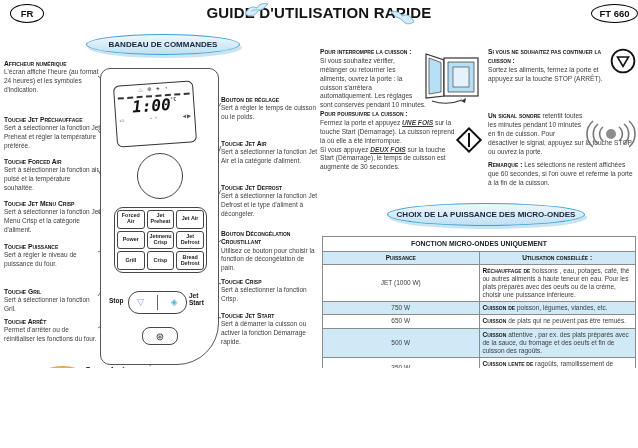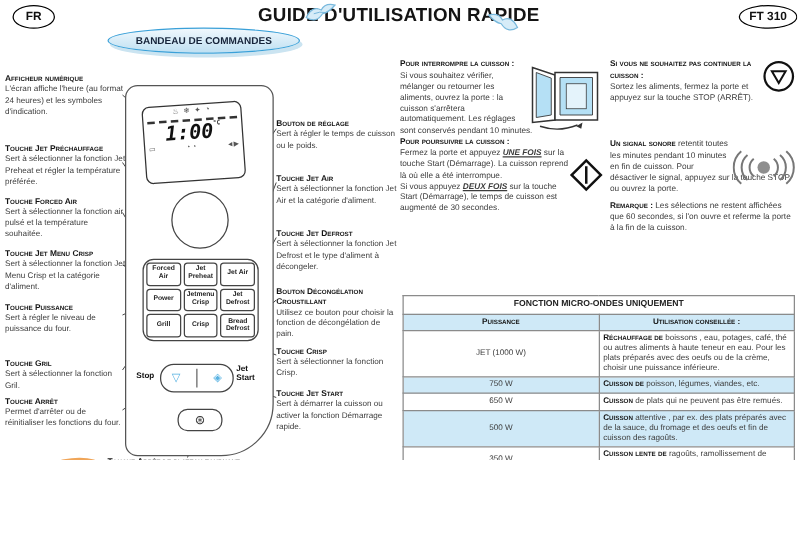--- a/index.html
+++ b/index.html
@@ -14,21 +14,21 @@
   .page-title{position:absolute;left:0;right:0;top:4px;text-align:center;font-size:15px;
               font-weight:bold;color:#141414;letter-spacing:.2px;}
   .dove{position:absolute;}
   #dove-left{left:243px;top:1px;}
   #dove-right{left:388px;top:9px;}
   
   .oval{position:absolute;border:1.8px solid #3aa0d8;border-radius:50%;
         background:linear-gradient(#f0f8fd,#bfe0f2);display:flex;align-items:center;justify-content:center;
         font-size:8px;font-weight:bold;color:#16243a;box-shadow:2px 3px 0 rgba(160,205,230,.55);
         text-align:center;line-height:1;}
-  #oval-bandeau{left:86px;top:22px;width:152px;height:19px;text-align:right;}
+  #oval-bandeau{left:86px;top:34px;width:152px;height:19px;text-align:right;}
   #oval-interruption{left:312px;top:22px;width:186px;height:19px;}
   #oval-choix{left:387px;top:203px;width:196px;height:21px;}
   
   .panel{position:absolute;left:100px;top:68px;width:117px;height:295px;border:1.2px solid #555;
          border-radius:10px 10px 42px 10px;background:#fff;}
   .display{position:absolute;left:14px;top:14px;width:80px;height:62px;border:1.5px solid #333;
            border-radius:6px;transform:rotate(-4deg);box-sizing:border-box;padding:2px 3px;background:#fff;}
   .display .icons-top{font-size:6px;color:#555;text-align:center;letter-spacing:1px;line-height:1.2;}
   .display .dash{border-top:2.5px dashed #333;margin:2px 0 1px;}
   .display .time{font-family:"DejaVu Sans Mono",monospace;font-weight:bold;font-style:italic;
@@ -110,30 +110,31 @@
         <line x1="221" y1="190" x2="194" y2="240"></line>
       <line x1="221" y1="240" x2="196" y2="262"></line>
         <line x1="221" y1="284" x2="166" y2="264"></line>
       <line x1="221" y1="318" x2="172" y2="300"></line>
         <line x1="150" y1="366" x2="158" y2="344"></line>
     </g>
   </svg>
 
   <div class="badge" id="fr-badge">FR</div>
   <div class="page-title">GUIDE D'UTILISATION RAPIDE</div>
-  <div class="badge" id="model-badge">FT 310</div>
+  <div class="badge" id="model-badge">FT 660</div>
   <svg class="dove" id="dove-left" width="28" height="21" viewBox="0 0 28 21">
     <path d="M2 13 Q7 3 14 7 Q17 1 25 3 Q20 9 15 10 Q10 18 2 13 Z" fill="#d6ecf8" stroke="#79b9dd" stroke-width="1"></path>
     <path d="M8 10 Q13 8 17 9" stroke="#79b9dd" stroke-width="0.8" fill="none"></path>
   </svg>
   <svg class="dove" id="dove-right" width="28" height="21" viewBox="0 0 28 21">
     <path d="M26 13 Q21 3 14 7 Q11 1 3 3 Q8 9 13 10 Q18 18 26 13 Z" fill="#d6ecf8" stroke="#79b9dd" stroke-width="1"></path>
   </svg>
 
   <div class="oval" id="oval-bandeau">BANDEAU DE COMMANDES</div>
+  <div class="oval" id="oval-choix">CHOIX DE LA PUISSANCE DES MICRO-ONDES</div>
 
   <div class="panel">
     <div class="display">
       <div class="icons-top">♨ ❄ ✦ ◔</div>
       <div class="dash"></div>
       <div class="time"><span>1:00</span><span class="unit">°C</span></div>
       <div class="icons-bottom">
         <span>▭</span>
           <span>◔ ◔</span>
           <span>◄▶</span>

